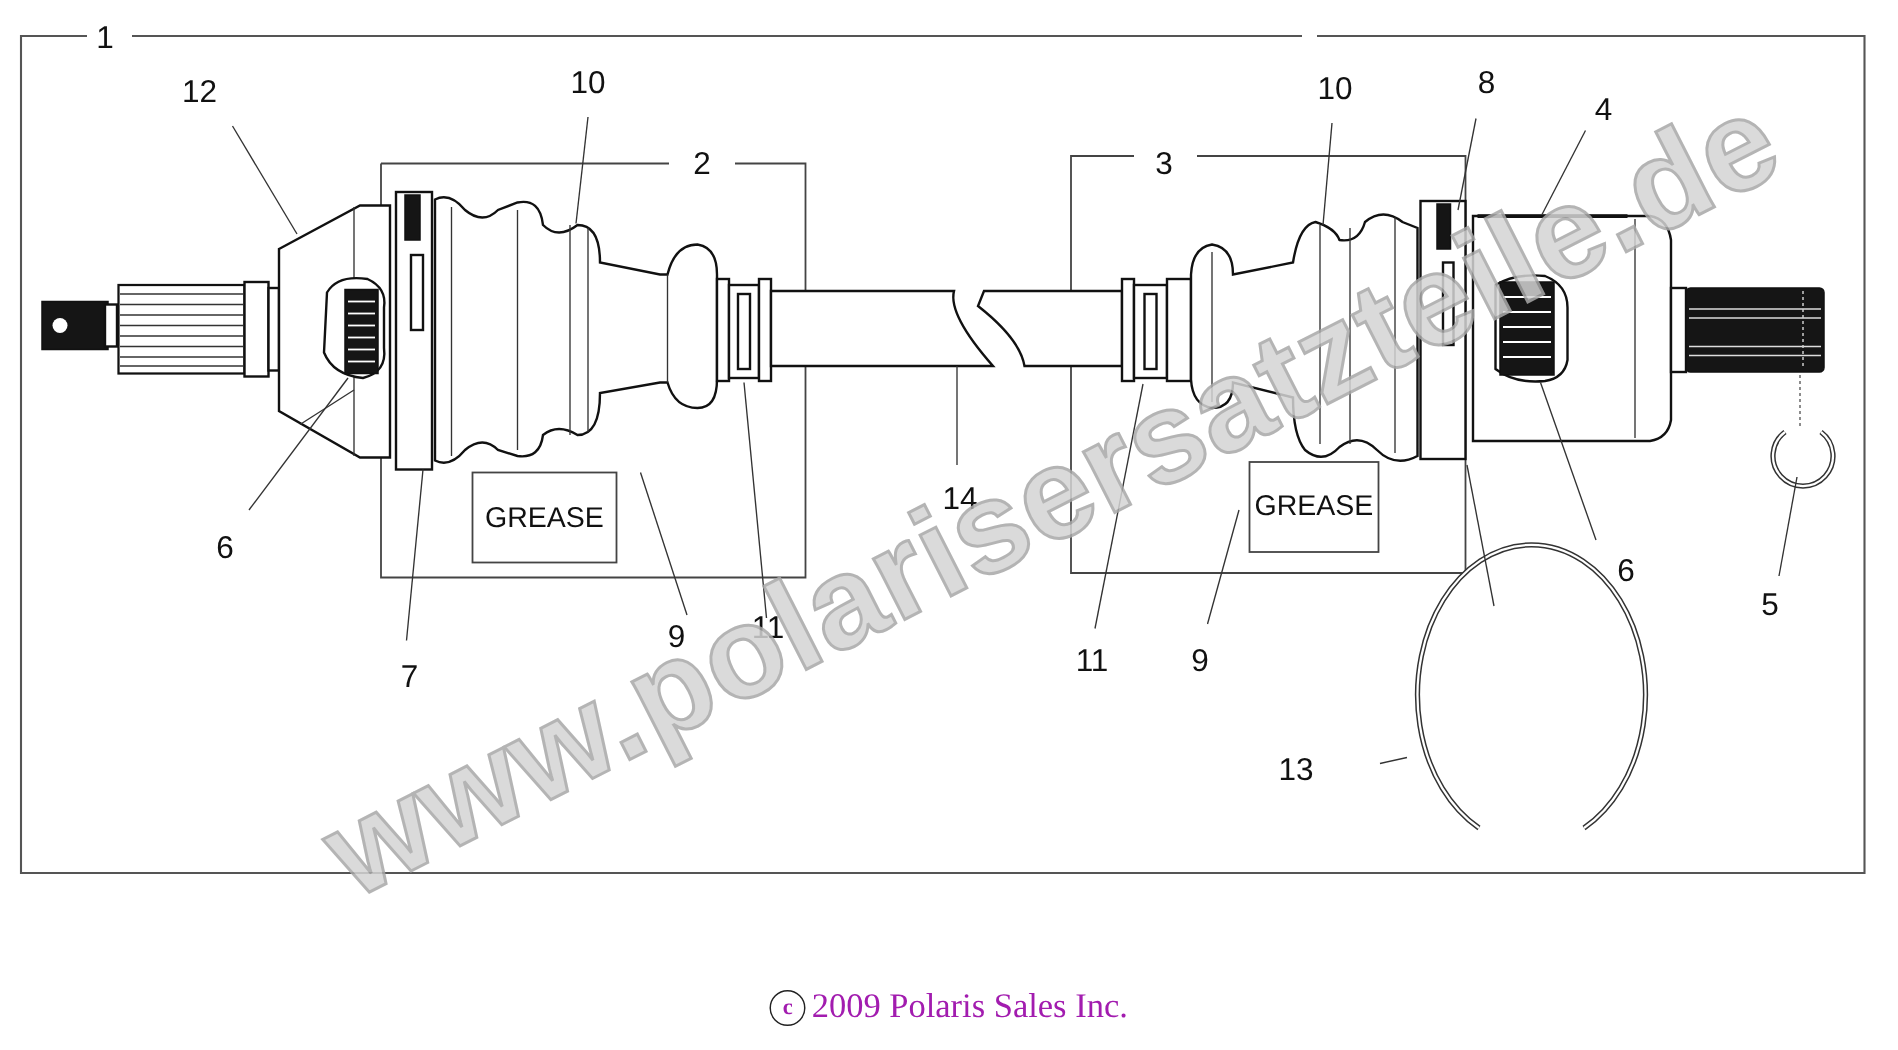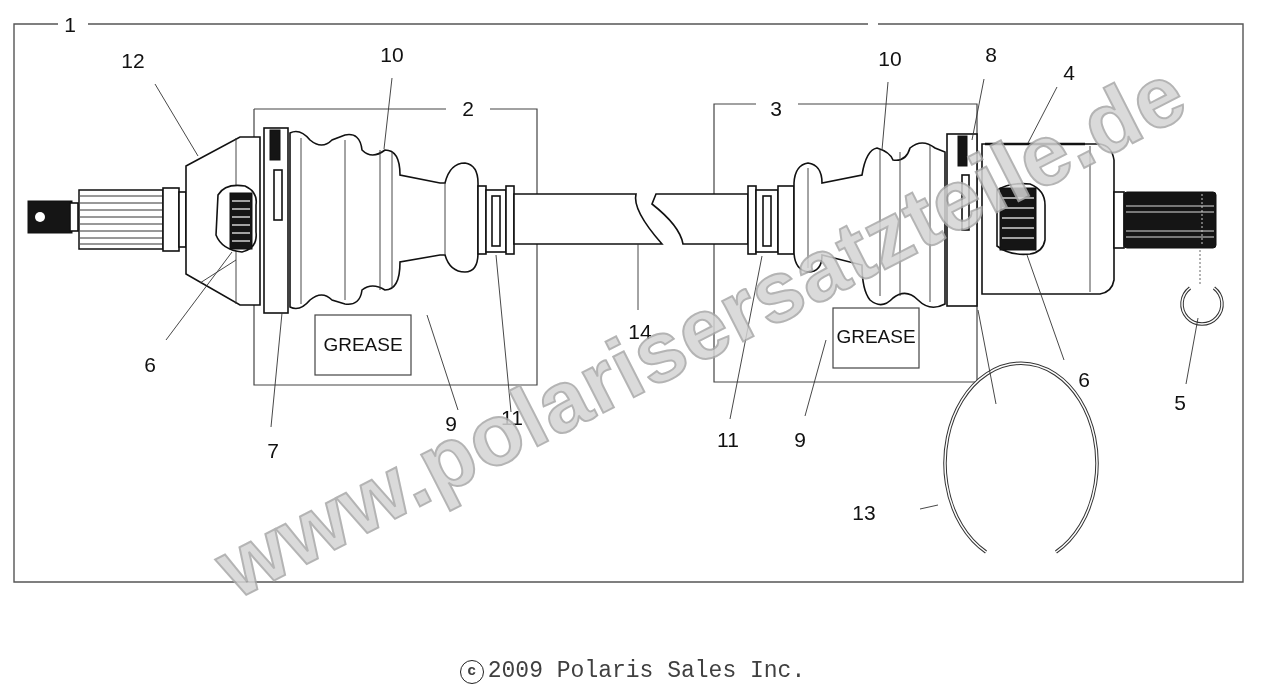--- a/index.html
+++ b/index.html
@@ -4,21 +4,21 @@
 <style>
   html, body { margin: 0; padding: 0; background: #ffffff; }
   body { width: 1265px; height: 700px; position: relative; overflow: hidden;
          font-family: "Liberation Sans", sans-serif; color: #111; }
   #diagram { position: absolute; left: 0; top: 0; width: 1265px; height: 700px; }
   .lbl { font-family: "Liberation Sans", sans-serif; font-size: 21px; fill: #111; }
   .grease-text { font-family: "Liberation Sans", sans-serif; font-size: 19px; fill: #111; }
   .watermark { font-family: "Liberation Sans", sans-serif; font-weight: bold; font-size: 86px;
                fill: #d4d4d4; stroke: #a8a8a8; stroke-width: 2; opacity: 0.85; letter-spacing: 1px; }
   .footer { position: absolute; left: 0; width: 1265px; top: 658px; text-align: center;
-            font-size: 23px; color: #404040; font-family: Liberation Mono, monospace; }
+            font-size: 23px; color: #a21caf; font-family: Liberation Serif, serif; }
   .footer .copy { display: inline-block; width: 22px; height: 22px; border: 1.5px solid #222;
                   border-radius: 50%; font-size: 15px; line-height: 22px; font-weight: bold;
                   vertical-align: 2px; margin-right: 4px; text-align: center; }
   .thin { stroke: #333; fill: none; stroke-width: 0.9; }
   .part { stroke: #111; fill: #fff; stroke-width: 1.6; }
   .dark { fill: #151515; stroke: #111; stroke-width: 1; }
   .frame { stroke: #555; fill: none; stroke-width: 1.4; }
   .box { stroke: #444; fill: none; stroke-width: 1.2; }
 </style>
 </head>

